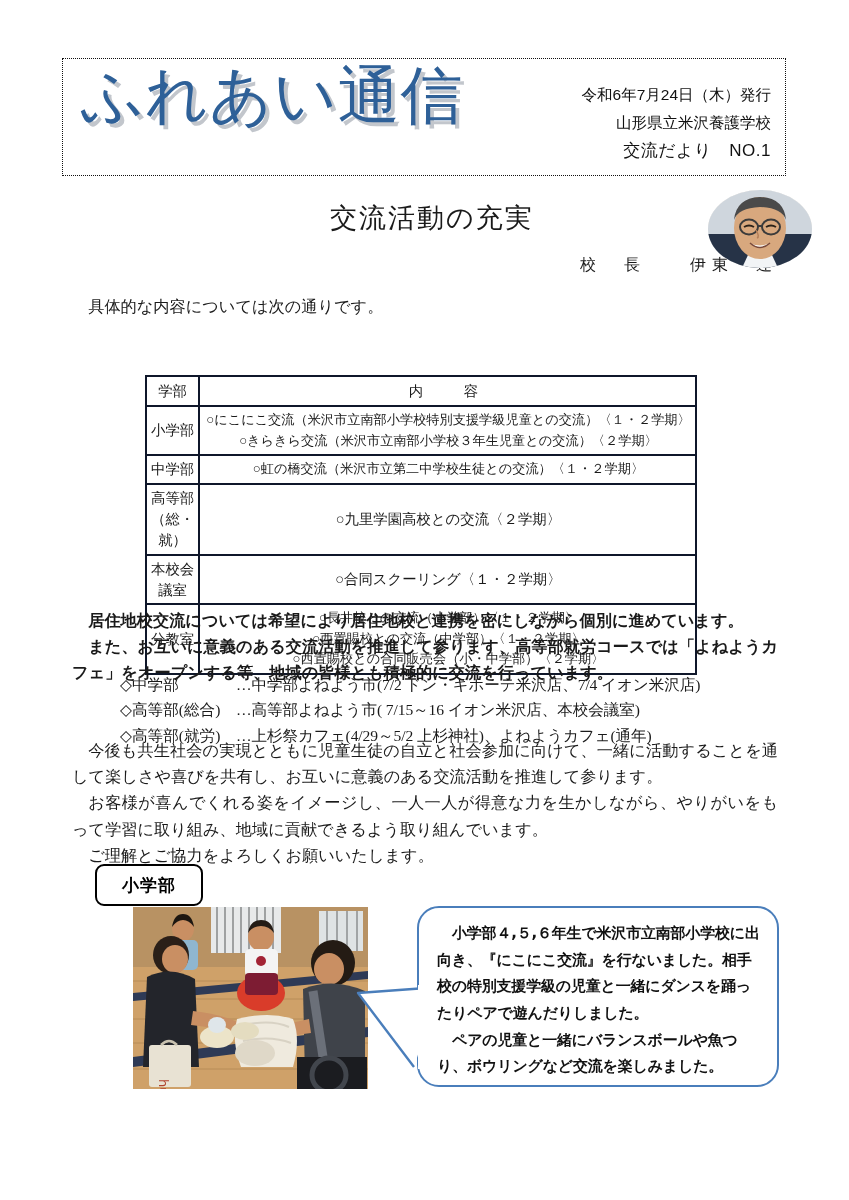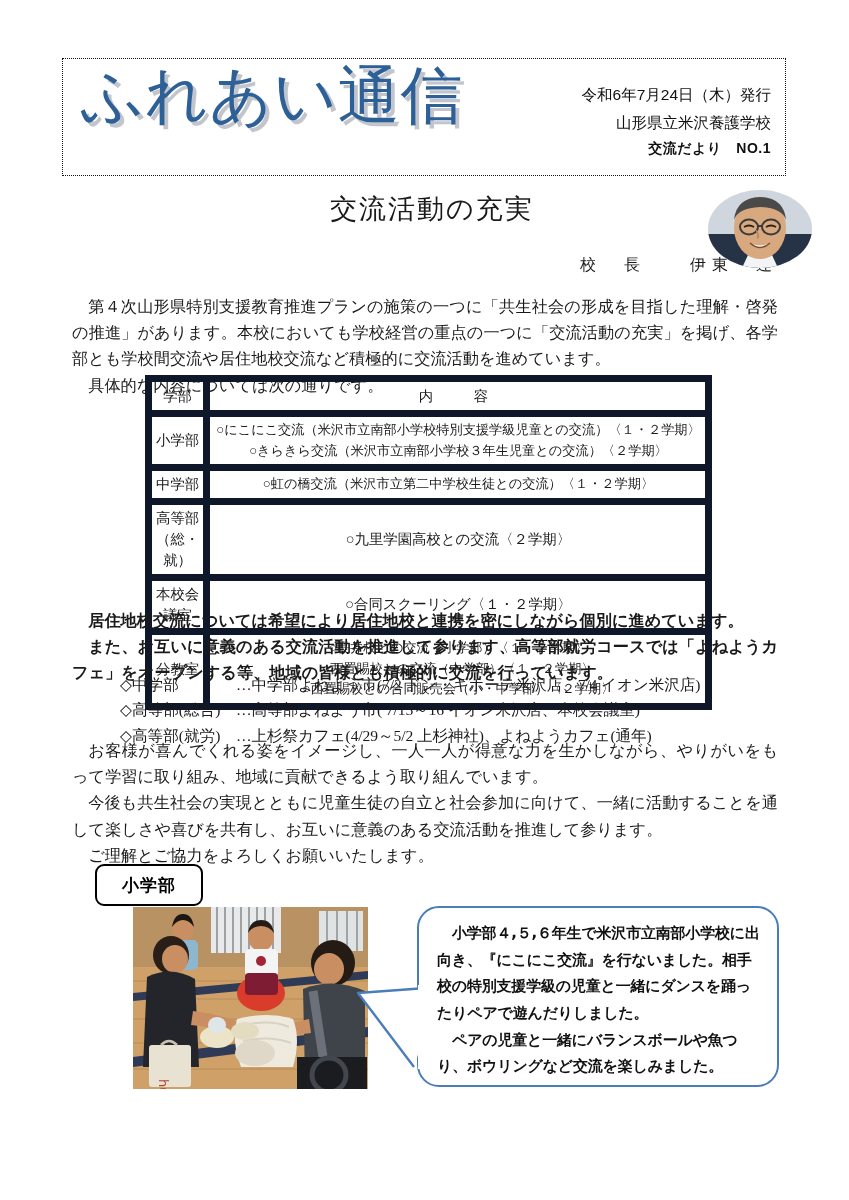--- a/index.html
+++ b/index.html
@@ -46,31 +46,31 @@
     right: 14px;
     top: 22px;
     width: 264px;
     font-family: "Liberation Sans", "DejaVu Sans", sans-serif;
     font-size: 15.5px;
     line-height: 1.78;
     color: #111;
     text-align: right;
   }
   .masthead-meta .issue {
-    font-weight: bold;
-    font-size: 14px;
+    font-weight: normal;
+    font-size: 17px;
     letter-spacing: 0.5px;
     padding-left: 46px;
   }
 
   
   .doc-title {
     position: absolute;
     left: 330px;
-    top: 191px;
+    top: 200px;
     font-size: 27px;
     letter-spacing: 2px;
     color: #1a1a1a;
   }
   .byline {
     position: absolute;
     left: 580px;
     top: 255px;
     font-size: 16px;
     letter-spacing: 6px;
@@ -124,21 +124,21 @@
   .xchg-table {
     position: absolute;
     left: 145px;
     top: 375px;
     width: 502px;
     border-collapse: collapse;
     font-size: 14.4px;
     color: #1a1a1a;
   }
   .xchg-table td, .xchg-table th {
-    border: 7px solid #0f172a;
+    border: 2px solid #0f172a;
     padding: 3px 4px;
     font-weight: normal;
     vertical-align: middle;
   }
   .xchg-table .col-dept {
     width: 112px;
     text-align: center;
     line-height: 1.45;
   }
   .xchg-table .col-body {
@@ -242,21 +242,20 @@
     <line x1="50" y1="36" x2="54" y2="36" stroke="#3b3b3b" stroke-width="2"></line>
     <path d="M36 37 Q41 34 46 37" stroke="#2a2118" stroke-width="2" fill="none"></path>
     <path d="M58 37 Q63 34 68 37" stroke="#2a2118" stroke-width="2" fill="none"></path>
     <path d="M42 53 Q52 62 62 53 Q52 58 42 53Z" fill="#ffffff"></path>
     <path d="M42 53 Q52 62 62 53" stroke="#7a4a3a" stroke-width="1.5" fill="none"></path>
     <path d="M48 40 Q52 47 49 48" stroke="#b5805a" stroke-width="1.5" fill="none"></path>
   </svg>
 </div>
 
 <div class="body-text" id="para-intro">
-  <p class="indent">第４次山形県特別支援教育推進プランの施策の一つに「共生社会の形成を目指した理解・啓発の推進」があります。本校においても学校経営の重点の一つに「交流活動の充実」を掲げ、各学部とも学校間交流や居住地校交流など積極的に交流活動を進めています。</p>
   <p class="indent">具体的な内容については次の通りです。</p>
 </div>
 
 <table class="xchg-table">
   <thead>
     <tr>
       <td class="col-dept">学部</td>
       <td class="col-body">内　　容</td>
     </tr>
   </thead>
@@ -311,22 +310,22 @@
   </div>
   <div class="row">
     <span>◇</span><span class="tag">高等部(総合)</span><span class="detail">…高等部よねよう市( 7/15～16 イオン米沢店、本校会議室)</span>
   </div>
   <div class="row">
     <span>◇</span><span class="tag">高等部(就労)</span><span class="detail">…上杉祭カフェ(4/29～5/2 上杉神社)、よねようカフェ(通年)</span>
   </div>
 </div>
 
 <div class="body-text" id="para-closing">
+  <p class="indent">今後も共生社会の実現とともに児童生徒の自立と社会参加に向けて、一緒に活動することを通して楽しさや喜びを共有し、お互いに意義のある交流活動を推進して参ります。</p>
   <p class="indent">お客様が喜んでくれる姿をイメージし、一人一人が得意な力を生かしながら、やりがいをもって学習に取り組み、地域に貢献できるよう取り組んでいます。</p>
-  <p class="indent">今後も共生社会の実現とともに児童生徒の自立と社会参加に向けて、一緒に活動することを通して楽しさや喜びを共有し、お互いに意義のある交流活動を推進して参ります。</p>
   <p class="indent">ご理解とご協力をよろしくお願いいたします。</p>
 </div>
 
 <div class="dept-badge">小学部</div>
 
 <div class="photo-frame">
   <svg width="235" height="182" viewBox="0 0 235 182">
     <rect x="0" y="0" width="235" height="182" fill="#c9a271"></rect>
     <rect x="0" y="0" width="235" height="62" fill="#b89263"></rect>
     <rect x="78" y="0" width="70" height="46" fill="#e7e9ea"></rect>

